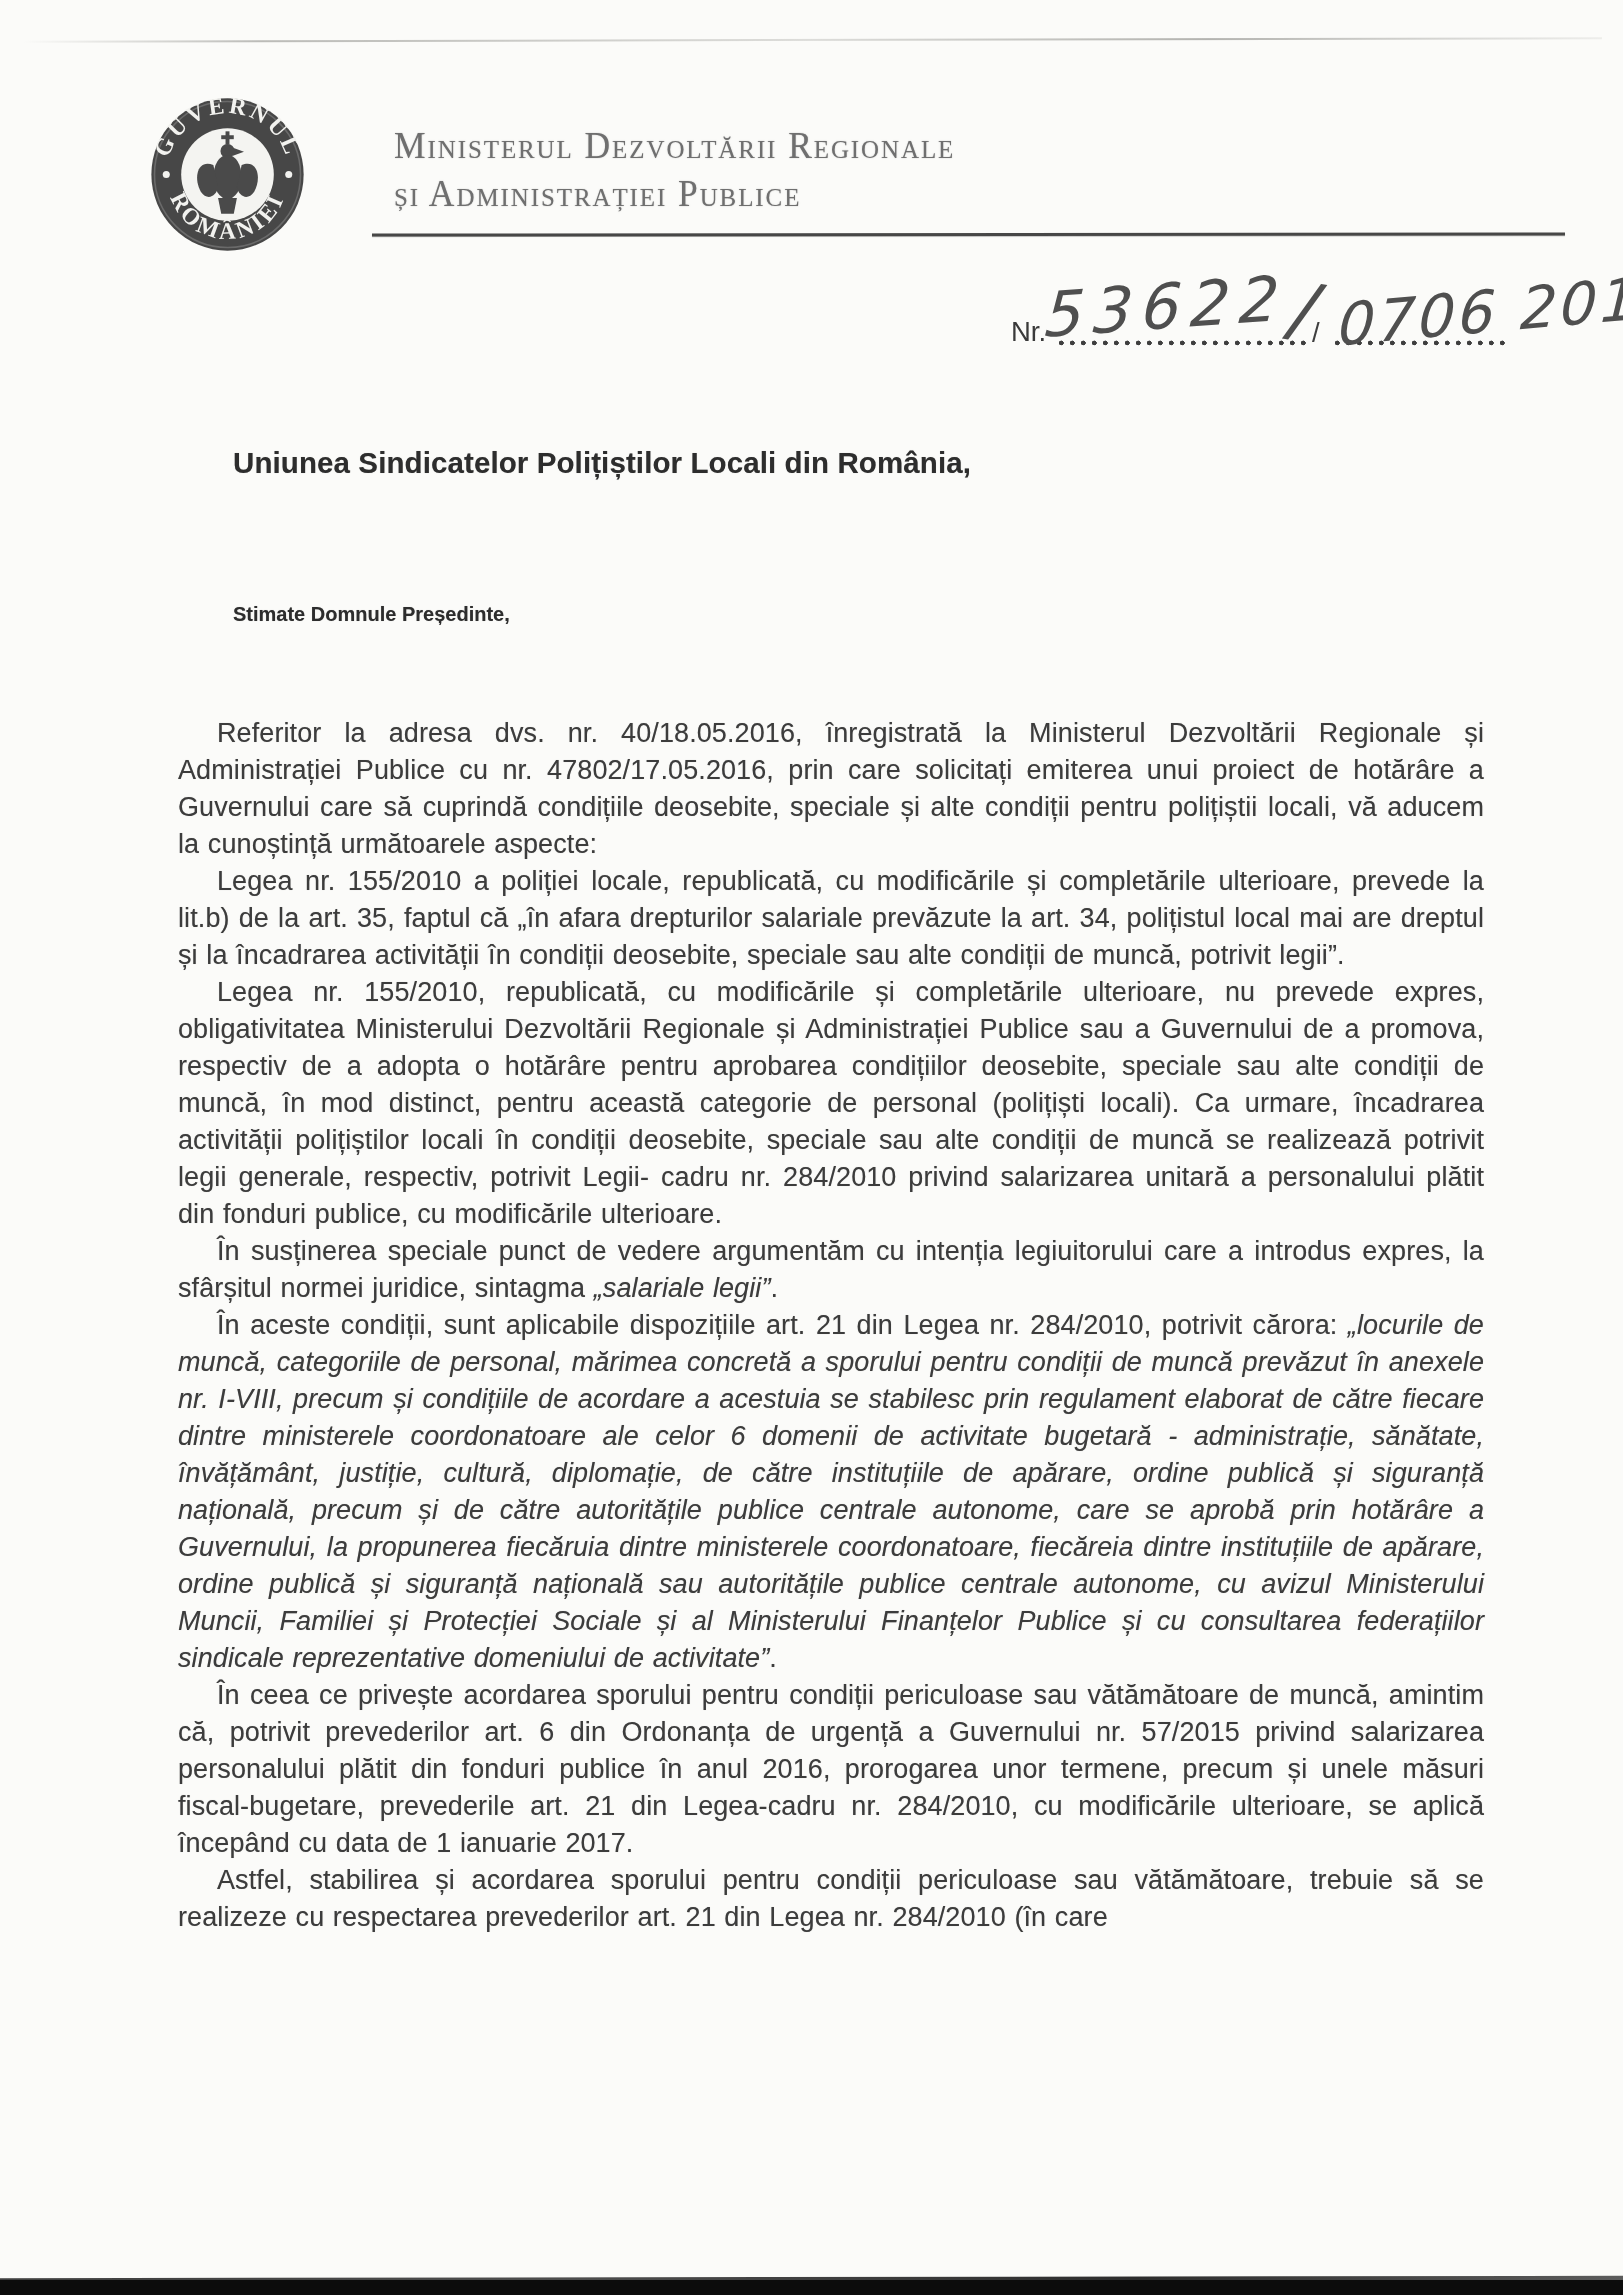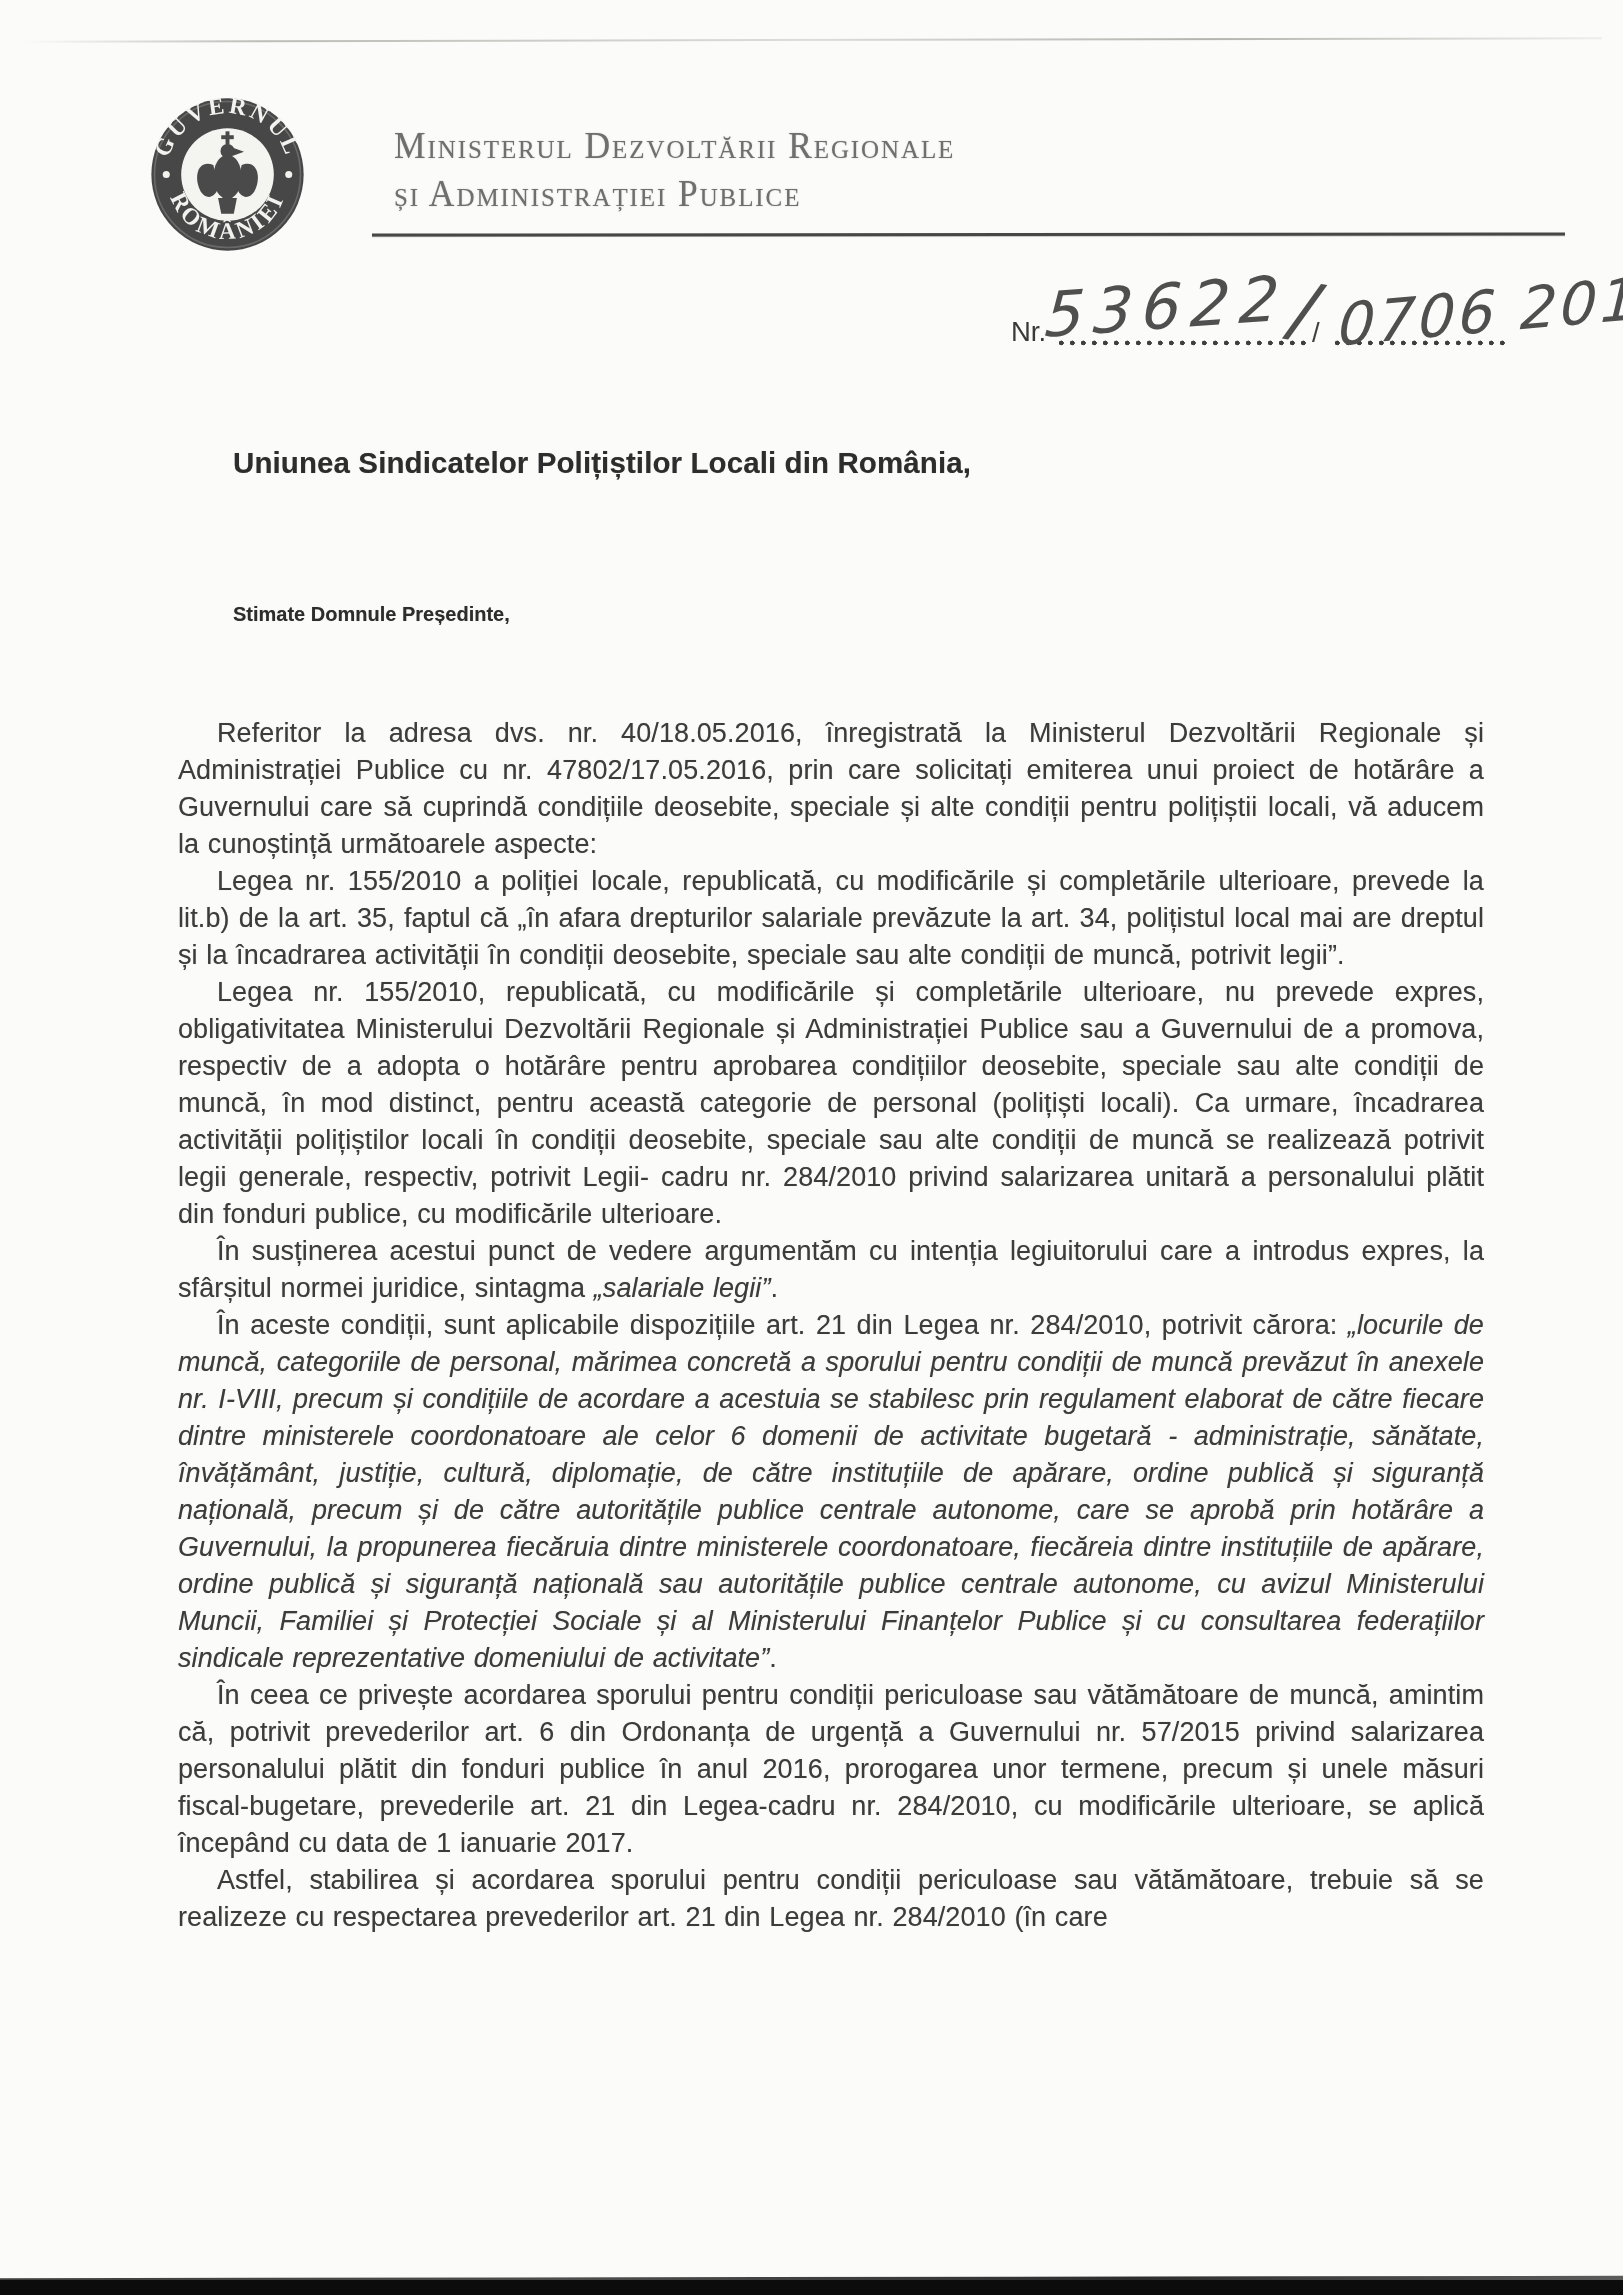--- a/index.html
+++ b/index.html
@@ -131,21 +131,21 @@
   <div class="recipient">
     <div>Uniunea Sindicatelor Polițiștilor Locali din România,</div>
   </div>
 
   <div class="greeting">Stimate Domnule Președinte,</div>
 
   <main class="body-text">
       <p class="para"><span>Referitor la adresa dvs. nr. 40/18.05.2016, înregistrată la Ministerul Dezvoltării Regionale și Administrației Publice cu nr. 47802/17.05.2016, prin care solicitați emiterea unui proiect de hotărâre a Guvernului care să cuprindă condițiile deosebite, speciale și alte condiții pentru polițiștii locali, vă aducem la cunoștință următoarele aspecte:</span></p>
       <p class="para"><span>Legea nr. 155/2010 a poliției locale, republicată, cu modificările și completările ulterioare, prevede la lit.b) de la art. 35, faptul că „în afara drepturilor salariale prevăzute la art. 34, polițistul local mai are dreptul și la încadrarea activității în condiții deosebite, speciale sau alte condiții de muncă, potrivit legii”.</span></p>
       <p class="para"><span>Legea nr. 155/2010, republicată, cu modificările și completările ulterioare, nu prevede expres, obligativitatea Ministerului Dezvoltării Regionale și Administrației Publice sau a Guvernului de a promova, respectiv de a adopta o hotărâre pentru aprobarea condițiilor deosebite, speciale sau alte condiții de muncă, în mod distinct, pentru această categorie de personal (polițiști locali). Ca urmare, încadrarea activității polițiștilor locali în condiții deosebite, speciale sau alte condiții de muncă se realizează potrivit legii generale, respectiv, potrivit Legii- cadru nr. 284/2010 privind salarizarea unitară a personalului plătit din fonduri publice, cu modificările ulterioare.</span></p>
-      <p class="para"><span>În susținerea acestui punct de vedere argumentăm cu intenția legiuitorului care a introdus expres, la sfârșitul normei juridice, sintagma </span><span class="it">„salariale legii”</span><span>.</span></p>
+      <p class="para"><span>În susținerea speciale punct de vedere argumentăm cu intenția legiuitorului care a introdus expres, la sfârșitul normei juridice, sintagma </span><span class="it">„salariale legii”</span><span>.</span></p>
       <p class="para"><span>În aceste condiții, sunt aplicabile dispozițiile art. 21 din Legea nr. 284/2010, potrivit cărora: </span><span class="it">„locurile de muncă, categoriile de personal, mărimea concretă a sporului pentru condiții de muncă prevăzut în anexele nr. I-VIII, precum și condițiile de acordare a acestuia se stabilesc prin regulament elaborat de către fiecare dintre ministerele coordonatoare ale celor 6 domenii de activitate bugetară - administrație, sănătate, învățământ, justiție, cultură, diplomație, de către instituțiile de apărare, ordine publică și siguranță națională, precum și de către autoritățile publice centrale autonome, care se aprobă prin hotărâre a Guvernului, la propunerea fiecăruia dintre ministerele coordonatoare, fiecăreia dintre instituțiile de apărare, ordine publică și siguranță națională sau autoritățile publice centrale autonome, cu avizul Ministerului Muncii, Familiei și Protecției Sociale și al Ministerului Finanțelor Publice și cu consultarea federațiilor sindicale reprezentative domeniului de activitate”</span><span>.</span></p>
       <p class="para"><span>În ceea ce privește acordarea sporului pentru condiții periculoase sau vătămătoare de muncă, amintim că, potrivit prevederilor art. 6 din Ordonanța de urgență a Guvernului nr. 57/2015 privind salarizarea personalului plătit din fonduri publice în anul 2016, prorogarea unor termene, precum și unele măsuri fiscal-bugetare, prevederile art. 21 din Legea-cadru nr. 284/2010, cu modificările ulterioare, se aplică începând cu data de 1 ianuarie 2017.</span></p>
       <p class="para"><span>Astfel, stabilirea și acordarea sporului pentru condiții periculoase sau vătămătoare, trebuie să se realizeze cu respectarea prevederilor art. 21 din Legea nr. 284/2010 (în care</span></p>
     </main>
 
   <div class="scan-bottom-line"></div>
   <div class="scan-bottom-band"></div>
 </div>
 
 

